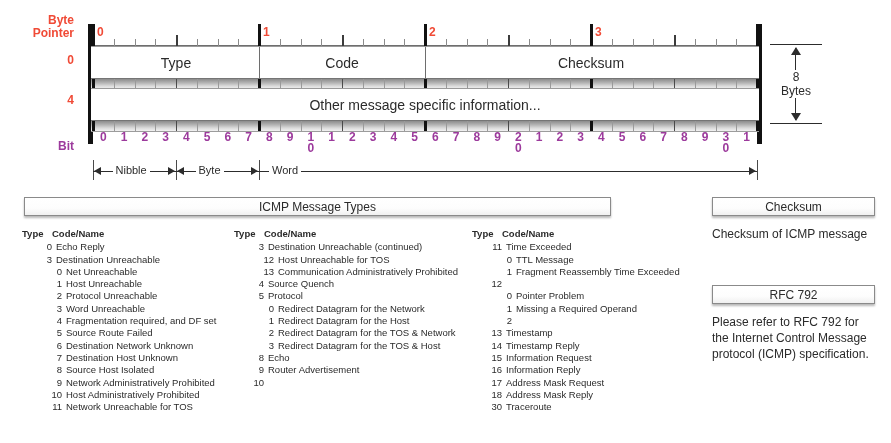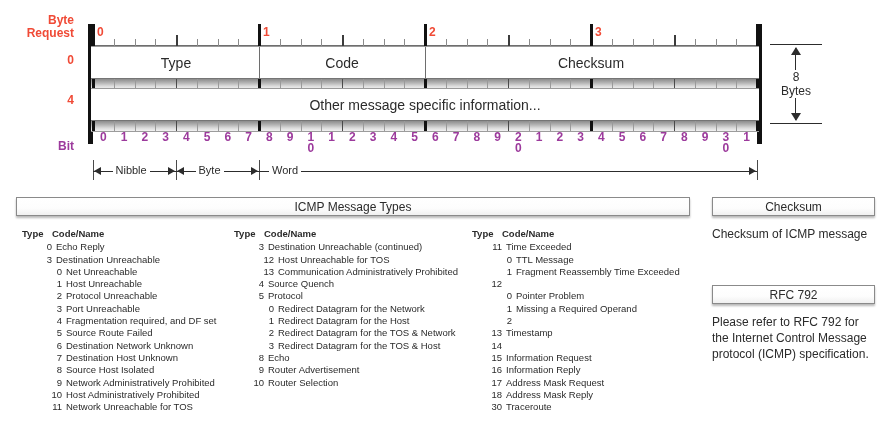--- a/index.html
+++ b/index.html
@@ -223,21 +223,21 @@
     background: linear-gradient(to bottom, #ffffff 0%, #fdfdfd 60%, #f0f0f0 100%);
     border: 1px solid #8a8a8a;
     box-shadow: 0 2px 2px rgba(0,0,0,0.28);
     display: flex;
     align-items: center;
     justify-content: center;
     font-size: 12px;
     color: #2b2b2b;
     box-sizing: border-box;
   }
-  #icmp-types-bar { left: 16px;  top: 197px; width: 674px; height: 19px; }
+  #icmp-types-bar { left: 24px;  top: 197px; width: 587px; height: 19px; }
   #checksum-bar   { left: 712px; top: 197px; width: 163px; height: 19px; }
   #rfc792-bar     { left: 712px; top: 285px; width: 163px; height: 19px; }
 
   .side-body {
     position: absolute;
     left: 712px;
     width: 166px;
     font-size: 12px;
     line-height: 16px;
     color: #2b2b2b;
@@ -275,21 +275,21 @@
   .mt-line.indent .c-num { width: 40px; flex: 0 0 40px; }
   .mt-line .c-txt { flex: 1; }
 </style>
 </head>
 <body>
 
 <div id="header-diagram">
 
   <div class="side-label lbl-red" id="byte-offset-label">
     <span>Byte</span><br>
-    <span>Request</span>
+    <span>Pointer</span>
   </div>
   <div class="side-label lbl-red" id="row0-label">0</div>
   <div class="side-label lbl-red" id="row4-label">4</div>
   <div class="side-label lbl-purple" id="bit-label">Bit</div>
 
   <div class="edge-bar" id="edge-left"></div>
   <div class="edge-bar" id="edge-right"></div>
 
   <div id="top-ruler">
     <div class="base"></div>
@@ -513,21 +513,21 @@
     <div class="mt-line indent">
       <span class="c-num">1</span>
       <span class="c-txt">Host Unreachable</span>
     </div>
     <div class="mt-line indent">
       <span class="c-num">2</span>
       <span class="c-txt">Protocol Unreachable</span>
     </div>
     <div class="mt-line indent">
       <span class="c-num">3</span>
-      <span class="c-txt">Port Unreachable</span>
+      <span class="c-txt">Word Unreachable</span>
     </div>
     <div class="mt-line indent">
       <span class="c-num">4</span>
       <span class="c-txt">Fragmentation required, and DF set</span>
     </div>
     <div class="mt-line indent">
       <span class="c-num">5</span>
       <span class="c-txt">Source Route Failed</span>
     </div>
     <div class="mt-line indent">
@@ -599,21 +599,20 @@
     <div class="mt-line">
       <span class="c-num">8</span>
       <span class="c-txt">Echo</span>
     </div>
     <div class="mt-line">
       <span class="c-num">9</span>
       <span class="c-txt">Router Advertisement</span>
     </div>
     <div class="mt-line">
       <span class="c-num">10</span>
-      <span class="c-txt">Router Selection</span>
     </div>
   </div>
 <div class="mt-col" id="mt-col-3">
     <div class="mt-head">
       <span class="h-type">Type</span>
       <span class="h-name">Code/Name</span>
     </div>
     <div class="mt-line">
       <span class="c-num">11</span>
       <span class="c-txt">Time Exceeded</span>
@@ -639,20 +638,21 @@
     </div>
     <div class="mt-line indent">
       <span class="c-num">2</span>
     </div>
     <div class="mt-line">
       <span class="c-num">13</span>
       <span class="c-txt">Timestamp</span>
     </div>
     <div class="mt-line">
       <span class="c-num">14</span>
+      <span class="c-txt">Timestamp Reply</span>
     </div>
     <div class="mt-line">
       <span class="c-num">15</span>
       <span class="c-txt">Information Request</span>
     </div>
     <div class="mt-line">
       <span class="c-num">16</span>
       <span class="c-txt">Information Reply</span>
     </div>
     <div class="mt-line">

